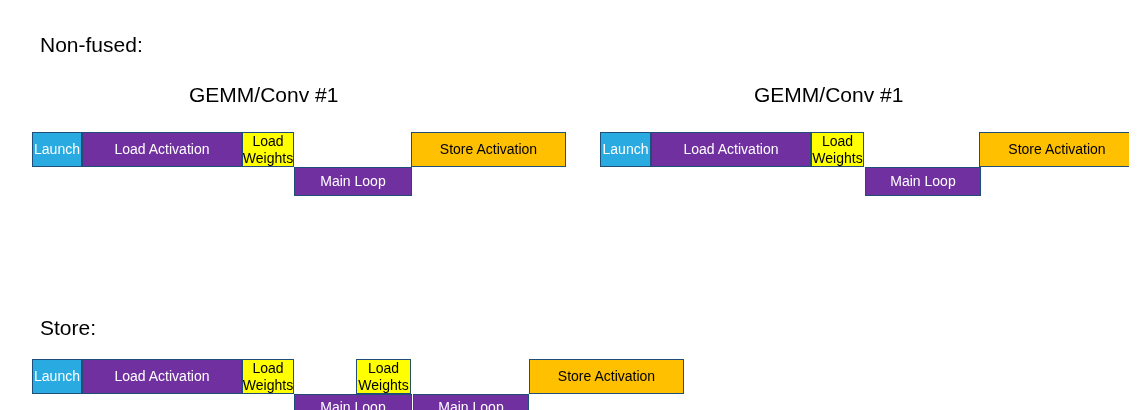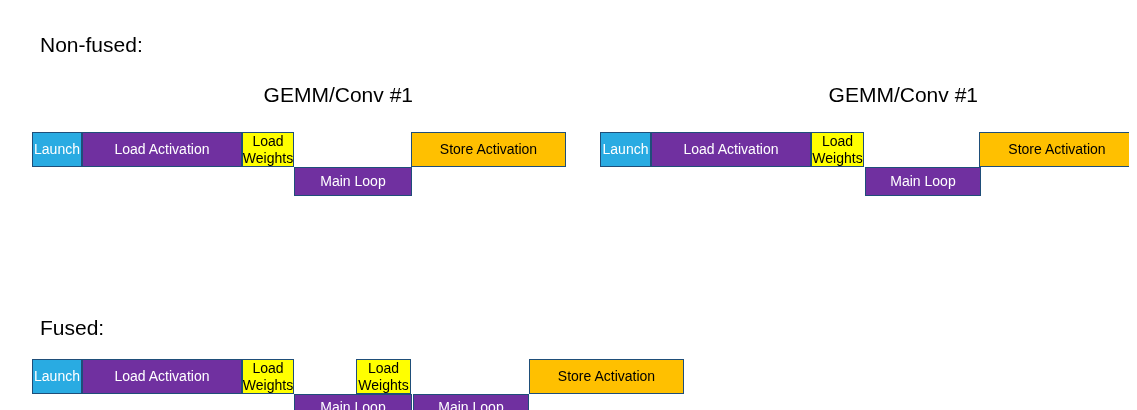--- a/index.html
+++ b/index.html
@@ -21,21 +21,21 @@
     white-space: nowrap;
   }
   #nonfused-label { left: 16px; top: 8px; }
   #fused-label    { left: 16px; top: 291px; }
   .group-title {
     position: absolute;
     font-size: 21px;
     line-height: 1.2;
     top: 58px;
     width: 240px;
-    text-align: right;
+    text-align: left;
     white-space: nowrap;
     color: #000000;
   }
   #g1-title { left: 165px; }
   #g2-title { left: 730px; }
   .block {
     position: absolute;
     border: 1.5px solid #1F4E79;
     display: flex;
     align-items: center;
@@ -49,21 +49,21 @@
 </head>
 <body>
 
 <div class="canvas">
   <div class="section-label" id="nonfused-label">Non-fused:</div>
 
   <div class="group-title" id="g1-title">GEMM/Conv #1</div>
 
   <div class="group-title" id="g2-title">GEMM/Conv #1</div>
 
-  <div class="section-label" id="fused-label">Fused:</div>
+  <div class="section-label" id="fused-label">Store:</div>
 
   <div id="blocks-layer">
       <div class="block" style="left: 16px; top: 116px; width: 50px; height: 35px; background: rgb(41, 171, 226); border-color: rgb(31, 78, 121); color: rgb(255, 255, 255);">Launch</div>
       <div class="block" style="left: 66px; top: 116px; width: 160px; height: 35px; background: rgb(112, 48, 160); border-color: rgb(31, 78, 121); color: rgb(255, 255, 255);">Load Activation</div>
       <div class="block" style="left: 226px; top: 116px; width: 52px; height: 35px; background: rgb(255, 255, 0); border-color: rgb(31, 78, 121); color: rgb(0, 0, 0);">Load Weights</div>
       <div class="block" style="left: 278px; top: 151px; width: 118px; height: 29px; background: rgb(112, 48, 160); border-color: rgb(31, 78, 121); color: rgb(255, 255, 255);">Main Loop</div>
       <div class="block" style="left: 395px; top: 116px; width: 155px; height: 35px; background: rgb(255, 192, 0); border-color: rgb(31, 78, 121); color: rgb(0, 0, 0);">Store Activation</div>
       <div class="block" style="left: 584px; top: 116px; width: 51px; height: 35px; background: rgb(41, 171, 226); border-color: rgb(31, 78, 121); color: rgb(255, 255, 255);">Launch</div>
       <div class="block" style="left: 635px; top: 116px; width: 160px; height: 35px; background: rgb(112, 48, 160); border-color: rgb(31, 78, 121); color: rgb(255, 255, 255);">Load Activation</div>
       <div class="block" style="left: 795px; top: 116px; width: 53px; height: 35px; background: rgb(255, 255, 0); border-color: rgb(31, 78, 121); color: rgb(0, 0, 0);">Load Weights</div>

